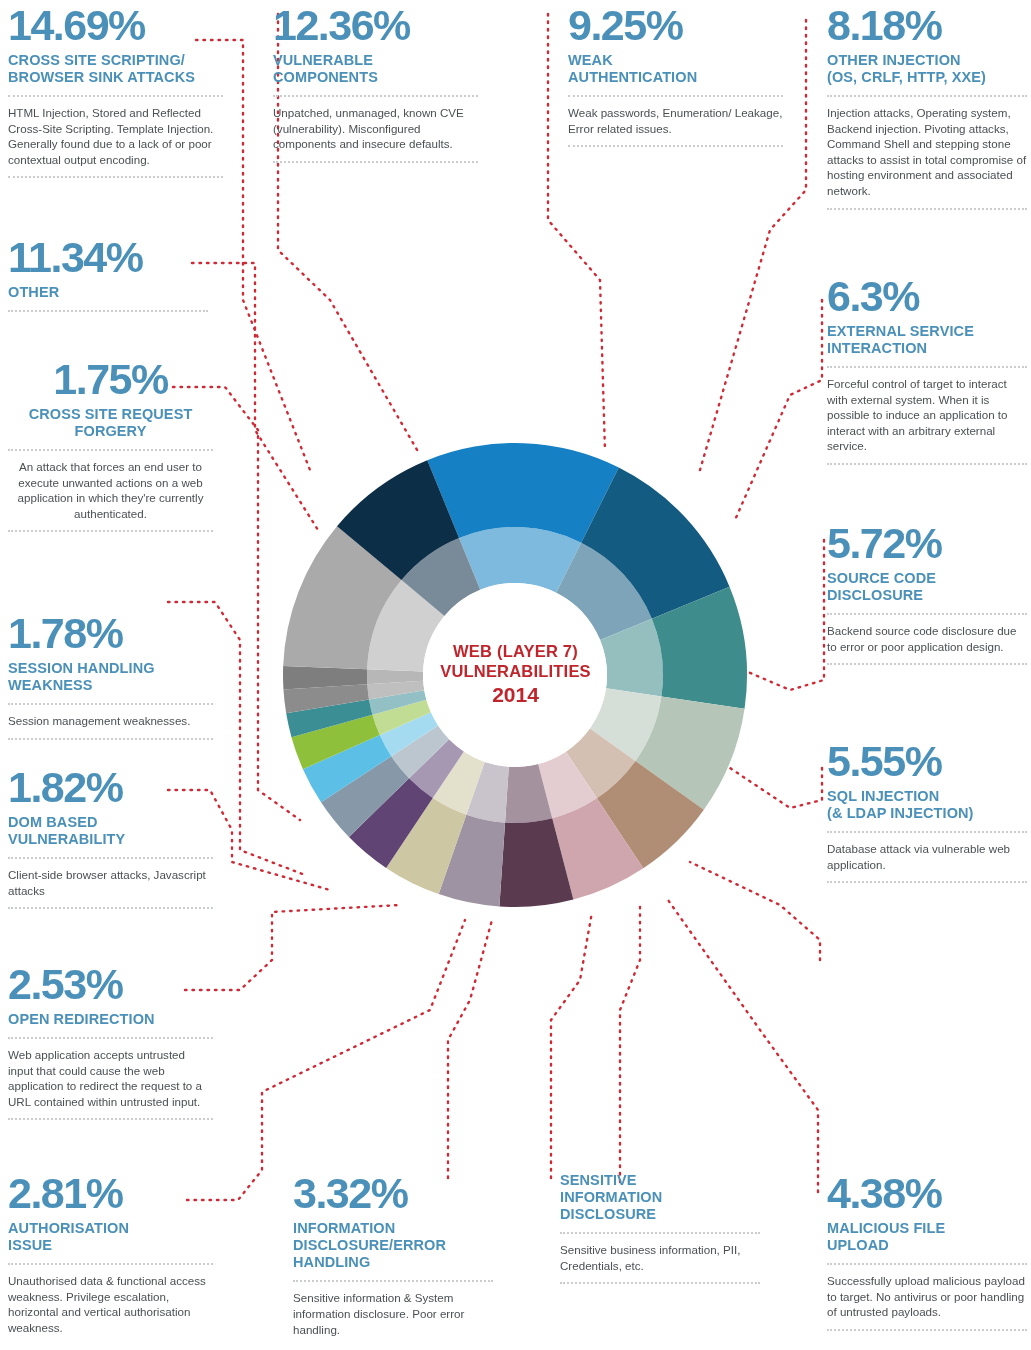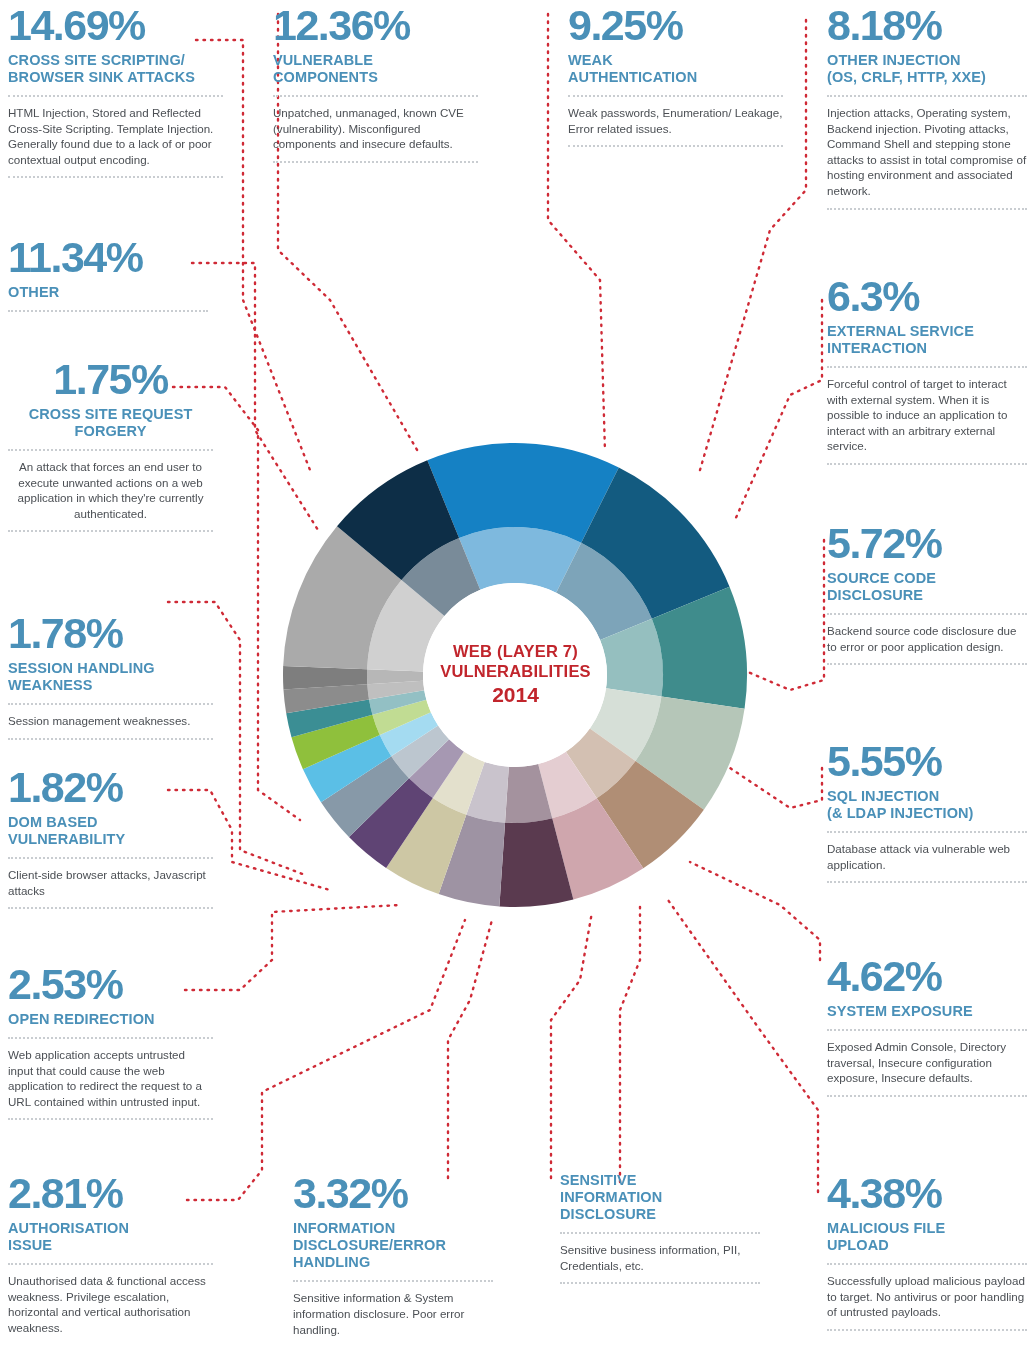--- a/index.html
+++ b/index.html
@@ -258,27 +258,20 @@
   </div>
 
   <div class="card" style="left:827px;top:1172px;width:200px;">
     <div class="pct">4.38%</div>
     <div class="ttl">MALICIOUS FILE<br>UPLOAD</div>
     <div class="rule"></div>
     <div class="desc">Successfully upload malicious payload to target. No antivirus or poor handling of untrusted payloads.</div>
     <div class="rule-b"></div>
   </div>
 
-  <div class="card" style="left:827px;top:955px;width:200px;">
-    <div class="pct">4.62%</div>
-    <div class="ttl">SYSTEM EXPOSURE</div>
-    <div class="rule"></div>
-    <div class="desc">Exposed Admin Console, Directory traversal, Insecure configuration exposure, Insecure defaults.</div>
-    <div class="rule-b"></div>
-  </div>
 
   <div class="card" style="left:827px;top:740px;width:200px;">
     <div class="pct">5.55%</div>
     <div class="ttl">SQL INJECTION<br>(&amp; LDAP INJECTION)</div>
     <div class="rule"></div>
     <div class="desc">Database attack via vulnerable web application.</div>
     <div class="rule-b"></div>
   </div>
 
   <div class="card" style="left:827px;top:522px;width:200px;">

